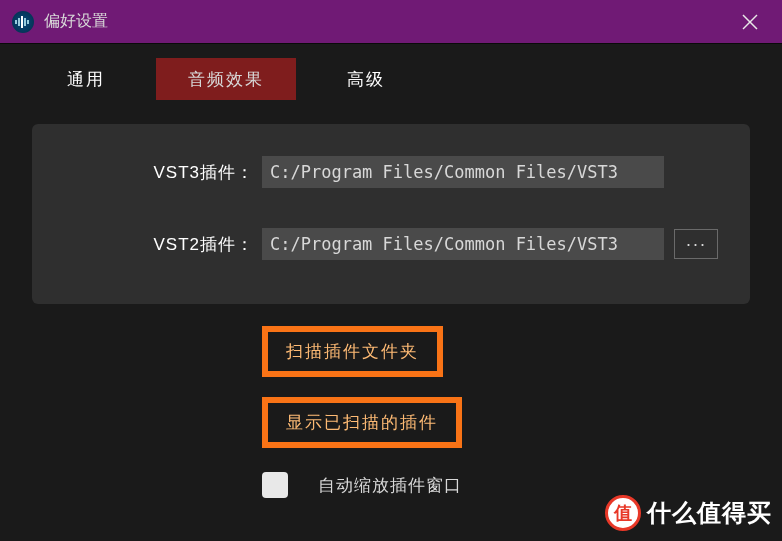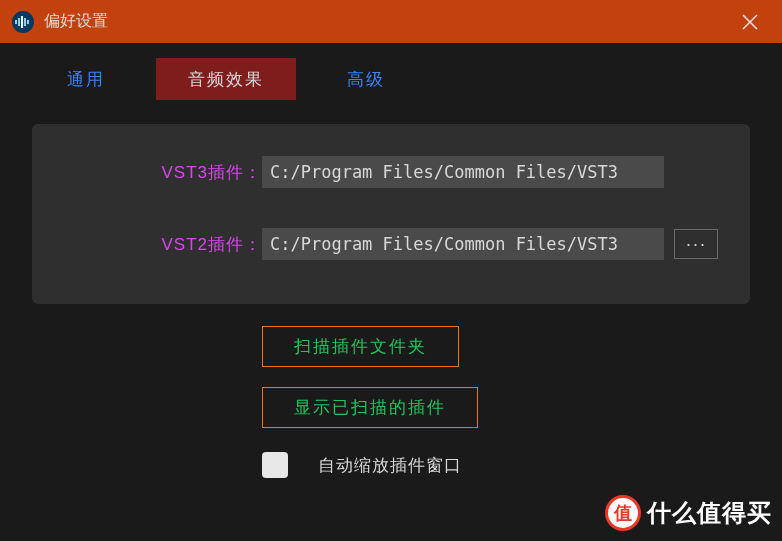--- a/index.html
+++ b/index.html
@@ -6,21 +6,21 @@
     body {
       width: 782px;
       height: 541px;
       background: #000;
       font-family: "Microsoft YaHei", "SimSun", sans-serif;
       overflow: hidden;
       position: relative;
     }
     .titlebar {
       height: 44px;
-      background: #c2410c;
+      background: #701a75;
       display: flex;
       align-items: center;
       padding: 8px 12px;
       border-bottom: 1px solid #0a0a0a;
     }
     .app-icon {
       width: 22px;
       height: 22px;
       border-radius: 50%;
       background: radial-gradient(circle, #0a4a7a 0%, #022b4a 100%);
@@ -53,21 +53,21 @@
     .tabs {
       display: flex;
       height: 42px;
       margin-left: 16px;
     }
     .tab {
       width: 140px;
       display: flex;
       align-items: center;
       justify-content: center;
-      color: #3b82f6;
+      color: #ffffff;
       font-size: 17px;
       letter-spacing: 2px;
       cursor: pointer;
     }
     .tab.active {
       background: #7f1d1d;
       color: #d8d8d8;
     }
     .panel {
       background: #2f2f2f;
@@ -78,24 +78,24 @@
     }
     .field-row {
       display: flex;
       align-items: center;
       margin-bottom: 40px;
     }
     .field-row:last-child { margin-bottom: 12px; }
     .field-label {
       width: 200px;
       text-align: right;
-      color: #d946ef;
-      font-size: 17px;
-      letter-spacing: 1px;
-      padding-right: 0;
+      color: #ffffff;
+      font-size: 17px;
+      letter-spacing: 1px;
+      padding-right: 8px;
     }
     .field-input {
       width: 402px;
       height: 32px;
       background: #4a4a4a;
       border: none;
       color: #d8d8d8;
       font-family: "SimSun", monospace;
       font-size: 17px;
       padding: 0 8px;
@@ -117,26 +117,26 @@
     }
     .actions {
       margin-top: 22px;
       display: flex;
       flex-direction: column;
       align-items: flex-start;
       padding-left: 262px;
       gap: 20px;
     }
     .action-btn {
-      border: 1px solid #f97316;
+      border: 6px solid #f97316;
       background: transparent;
-      color: #22c55e;
+      color: #fdba74;
       font-size: 17px;
       letter-spacing: 2px;
-      padding: 8px 31px;
+      padding: 8px 18px;
       cursor: pointer;
       font-family: inherit;
     }
     .checkbox-row {
       display: flex;
       align-items: center;
       gap: 30px;
       margin-top: 4px;
     }
     .checkbox {

